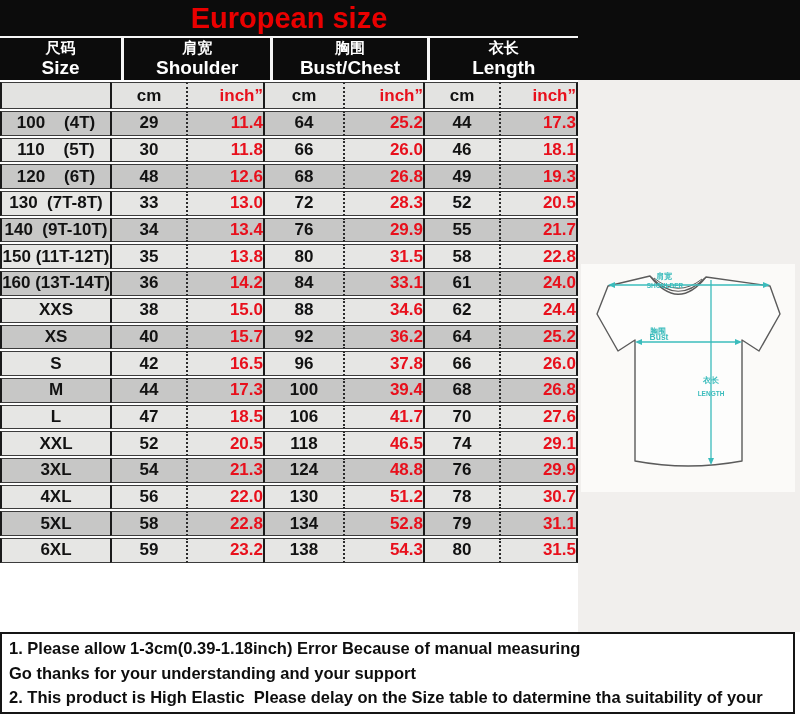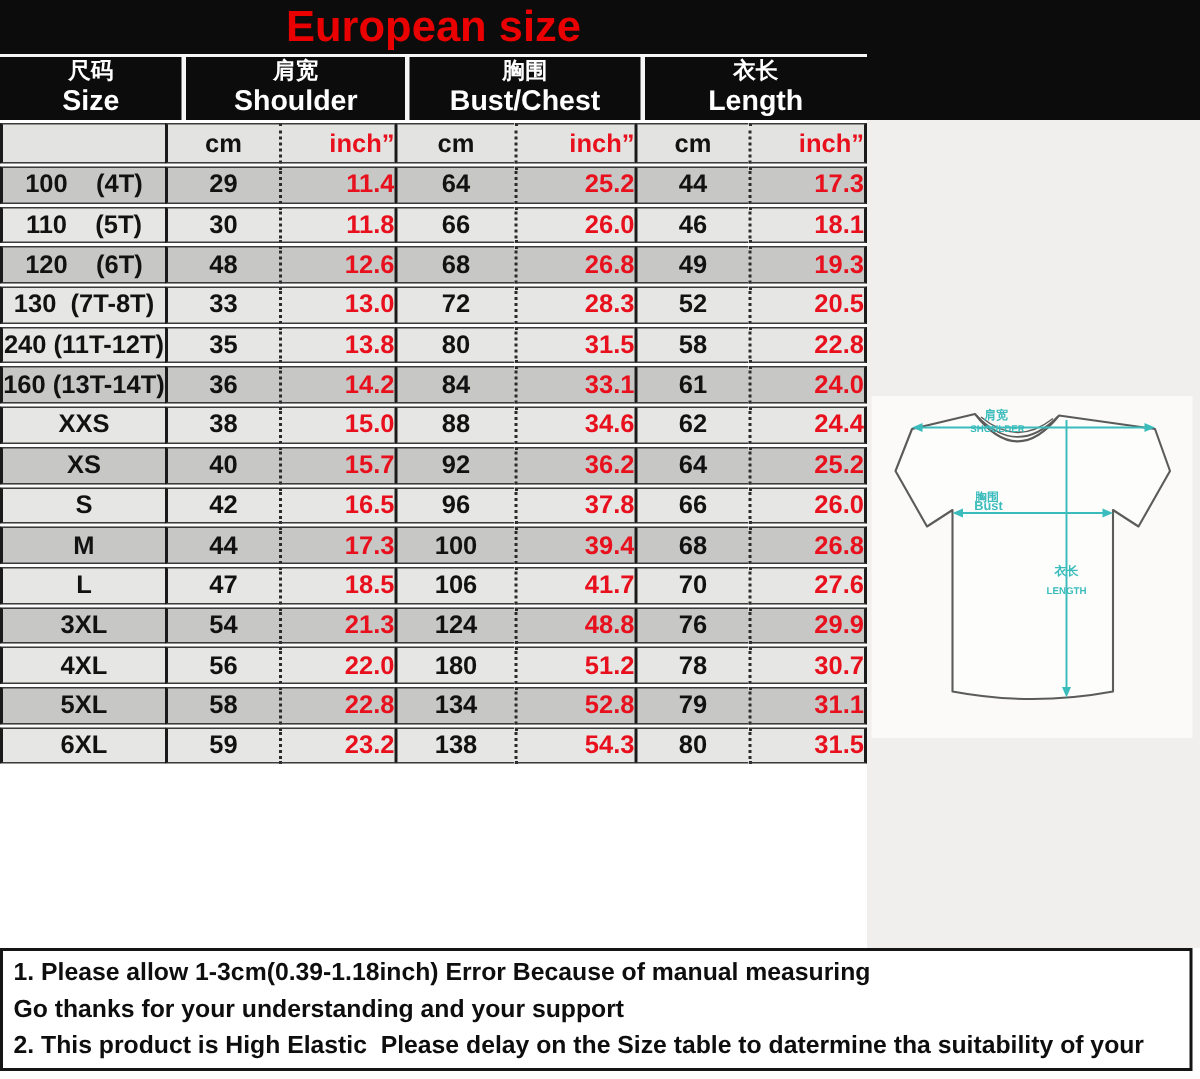--- a/index.html
+++ b/index.html
@@ -138,22 +138,31 @@
       </tr>
       <tr class="data even">
         <td>130  (7T-8T)</td>
         <td class="group">33</td>
         <td class="inch redval">13.0</td>
         <td class="group">72</td>
         <td class="inch redval">28.3</td>
         <td class="group">52</td>
         <td class="inch redval">20.5</td>
       </tr>
-      <tr class="data even">
-        <td>240 (11T-12T)</td>
+      <tr class="data odd">
+        <td>140  (9T-10T)</td>
+        <td class="group">34</td>
+        <td class="inch redval">13.4</td>
+        <td class="group">76</td>
+        <td class="inch redval">29.9</td>
+        <td class="group">55</td>
+        <td class="inch redval">21.7</td>
+      </tr>
+      <tr class="data even">
+        <td>150 (11T-12T)</td>
         <td class="group">35</td>
         <td class="inch redval">13.8</td>
         <td class="group">80</td>
         <td class="inch redval">31.5</td>
         <td class="group">58</td>
         <td class="inch redval">22.8</td>
       </tr>
       <tr class="data odd">
         <td>160 (13T-14T)</td>
         <td class="group">36</td>
@@ -201,34 +210,43 @@
       </tr>
       <tr class="data even">
         <td>L</td>
         <td class="group">47</td>
         <td class="inch redval">18.5</td>
         <td class="group">106</td>
         <td class="inch redval">41.7</td>
         <td class="group">70</td>
         <td class="inch redval">27.6</td>
       </tr>
+      <tr class="data even">
+        <td>XXL</td>
+        <td class="group">52</td>
+        <td class="inch redval">20.5</td>
+        <td class="group">118</td>
+        <td class="inch redval">46.5</td>
+        <td class="group">74</td>
+        <td class="inch redval">29.1</td>
+      </tr>
       <tr class="data odd">
         <td>3XL</td>
         <td class="group">54</td>
         <td class="inch redval">21.3</td>
         <td class="group">124</td>
         <td class="inch redval">48.8</td>
         <td class="group">76</td>
         <td class="inch redval">29.9</td>
       </tr>
       <tr class="data even">
         <td>4XL</td>
         <td class="group">56</td>
         <td class="inch redval">22.0</td>
-        <td class="group">180</td>
+        <td class="group">130</td>
         <td class="inch redval">51.2</td>
         <td class="group">78</td>
         <td class="inch redval">30.7</td>
       </tr>
       <tr class="data odd">
         <td>5XL</td>
         <td class="group">58</td>
         <td class="inch redval">22.8</td>
         <td class="group">134</td>
         <td class="inch redval">52.8</td>

